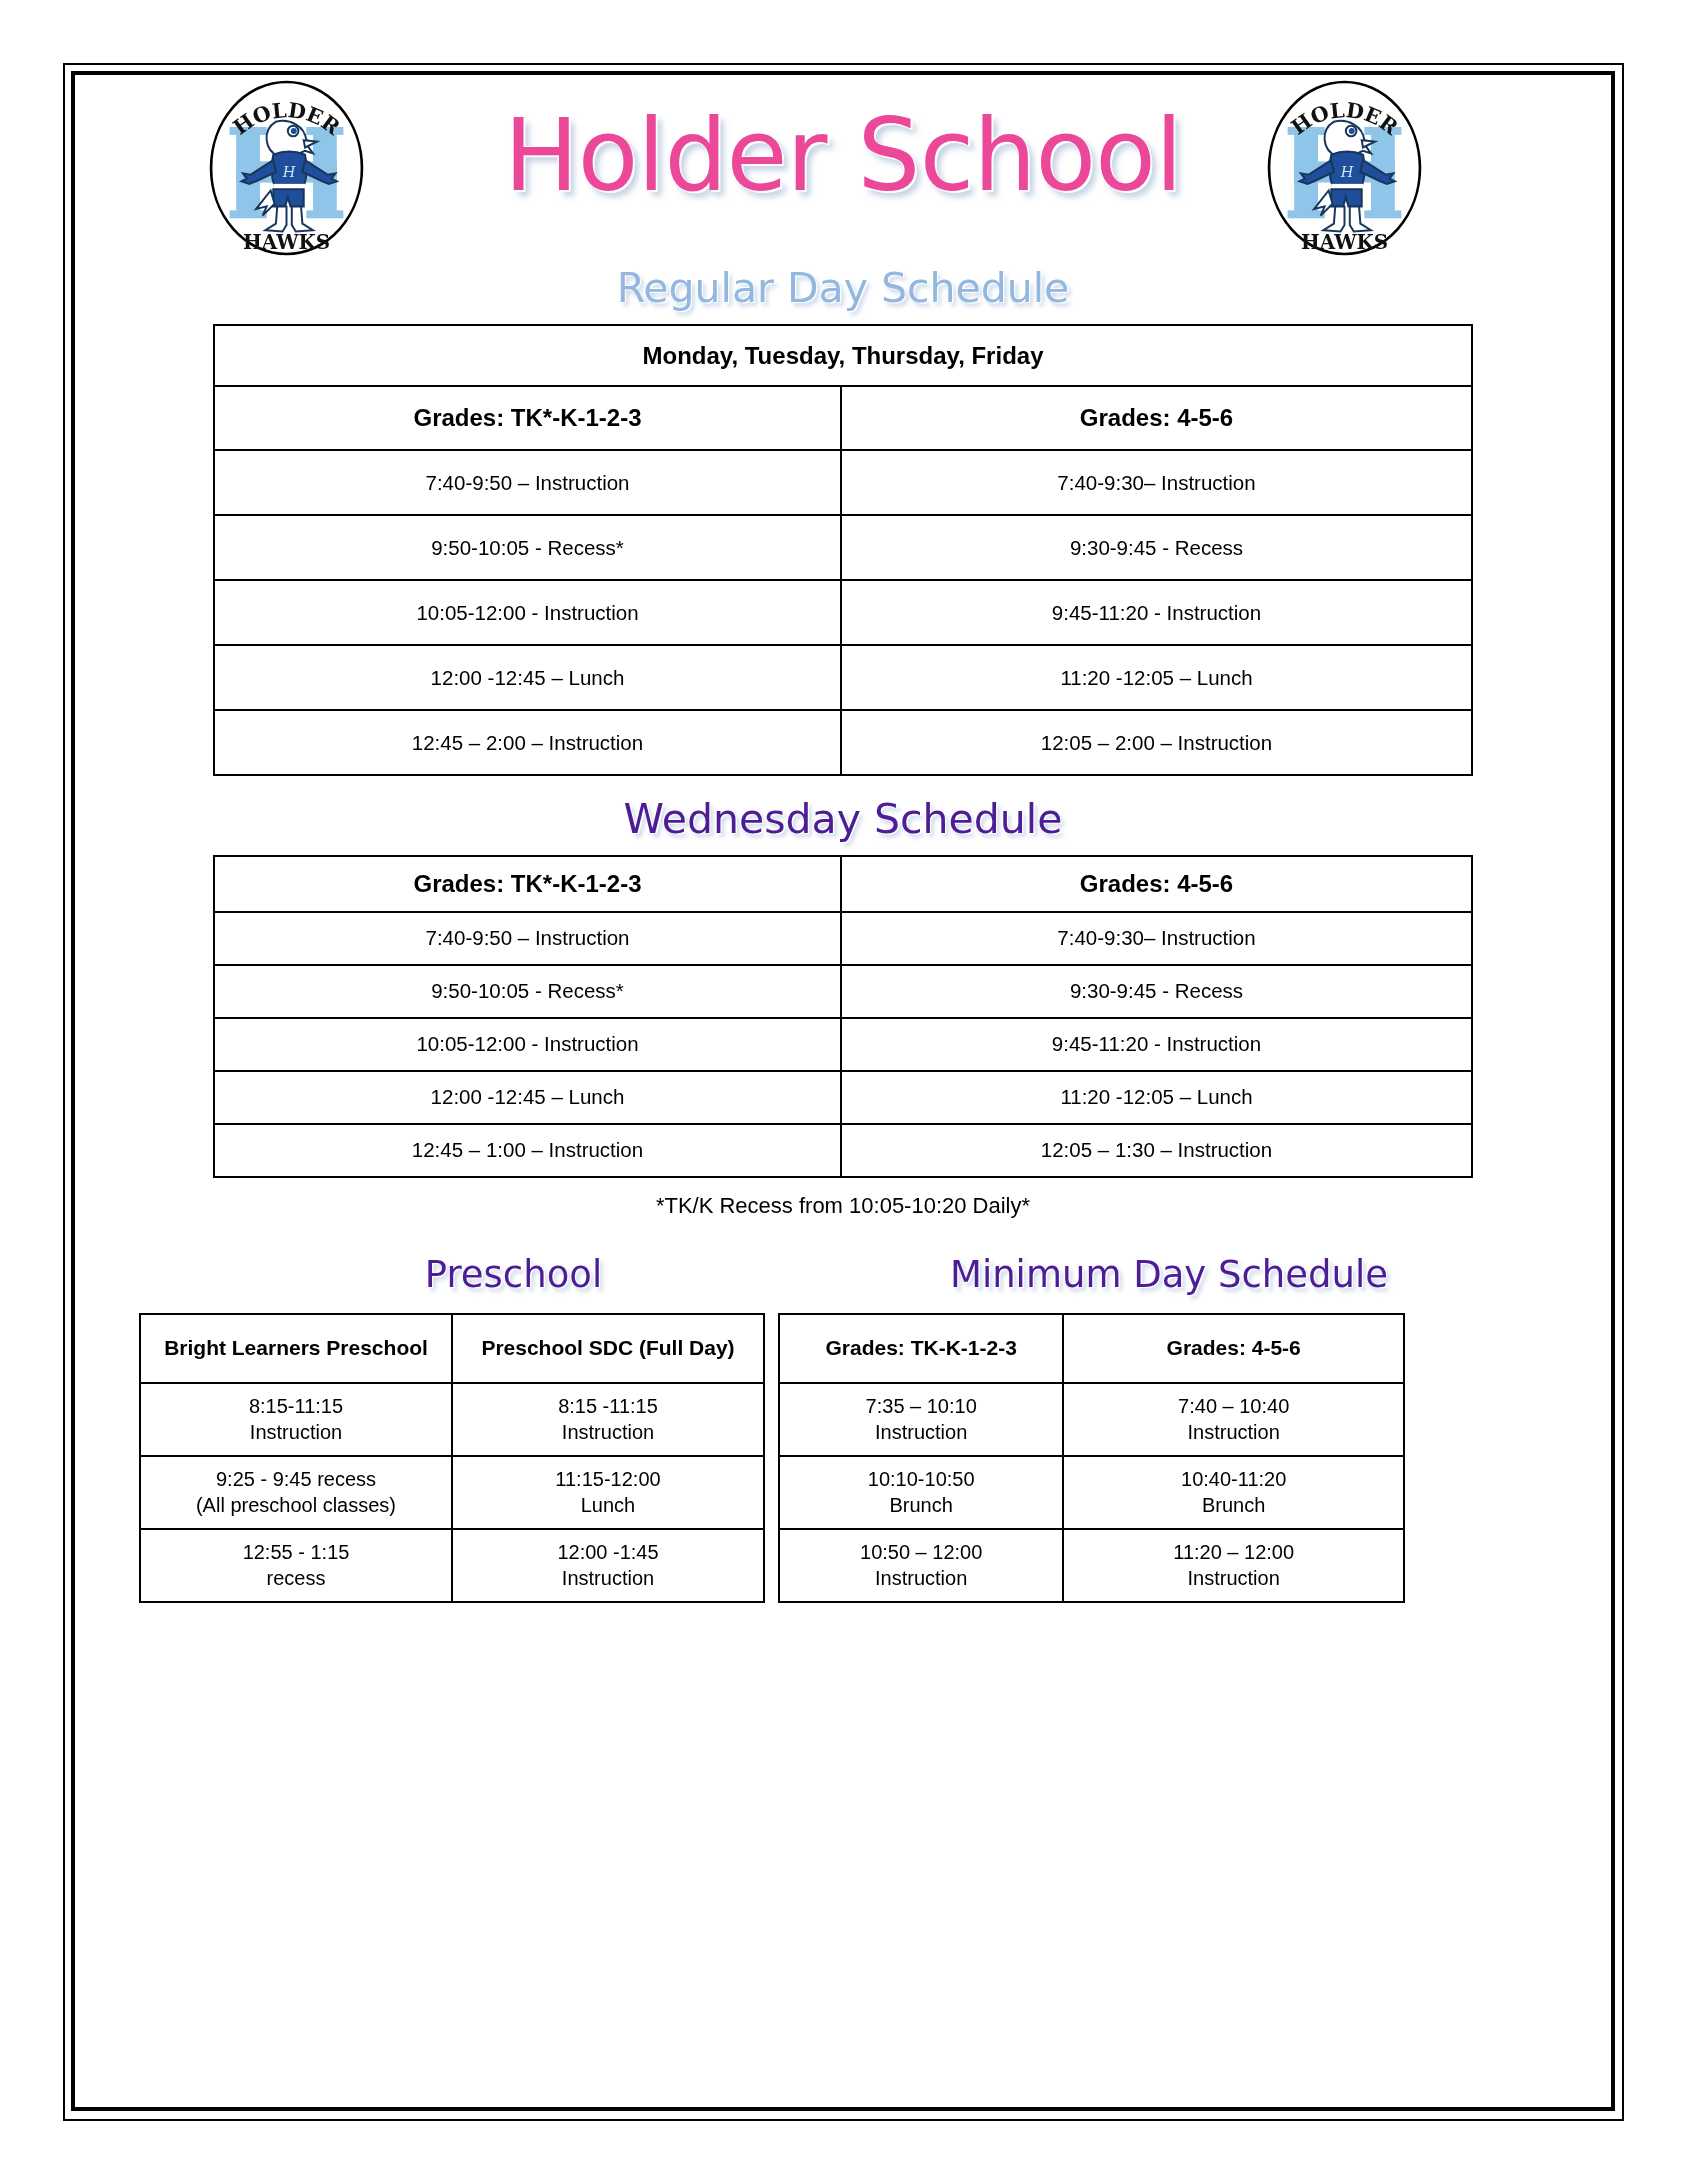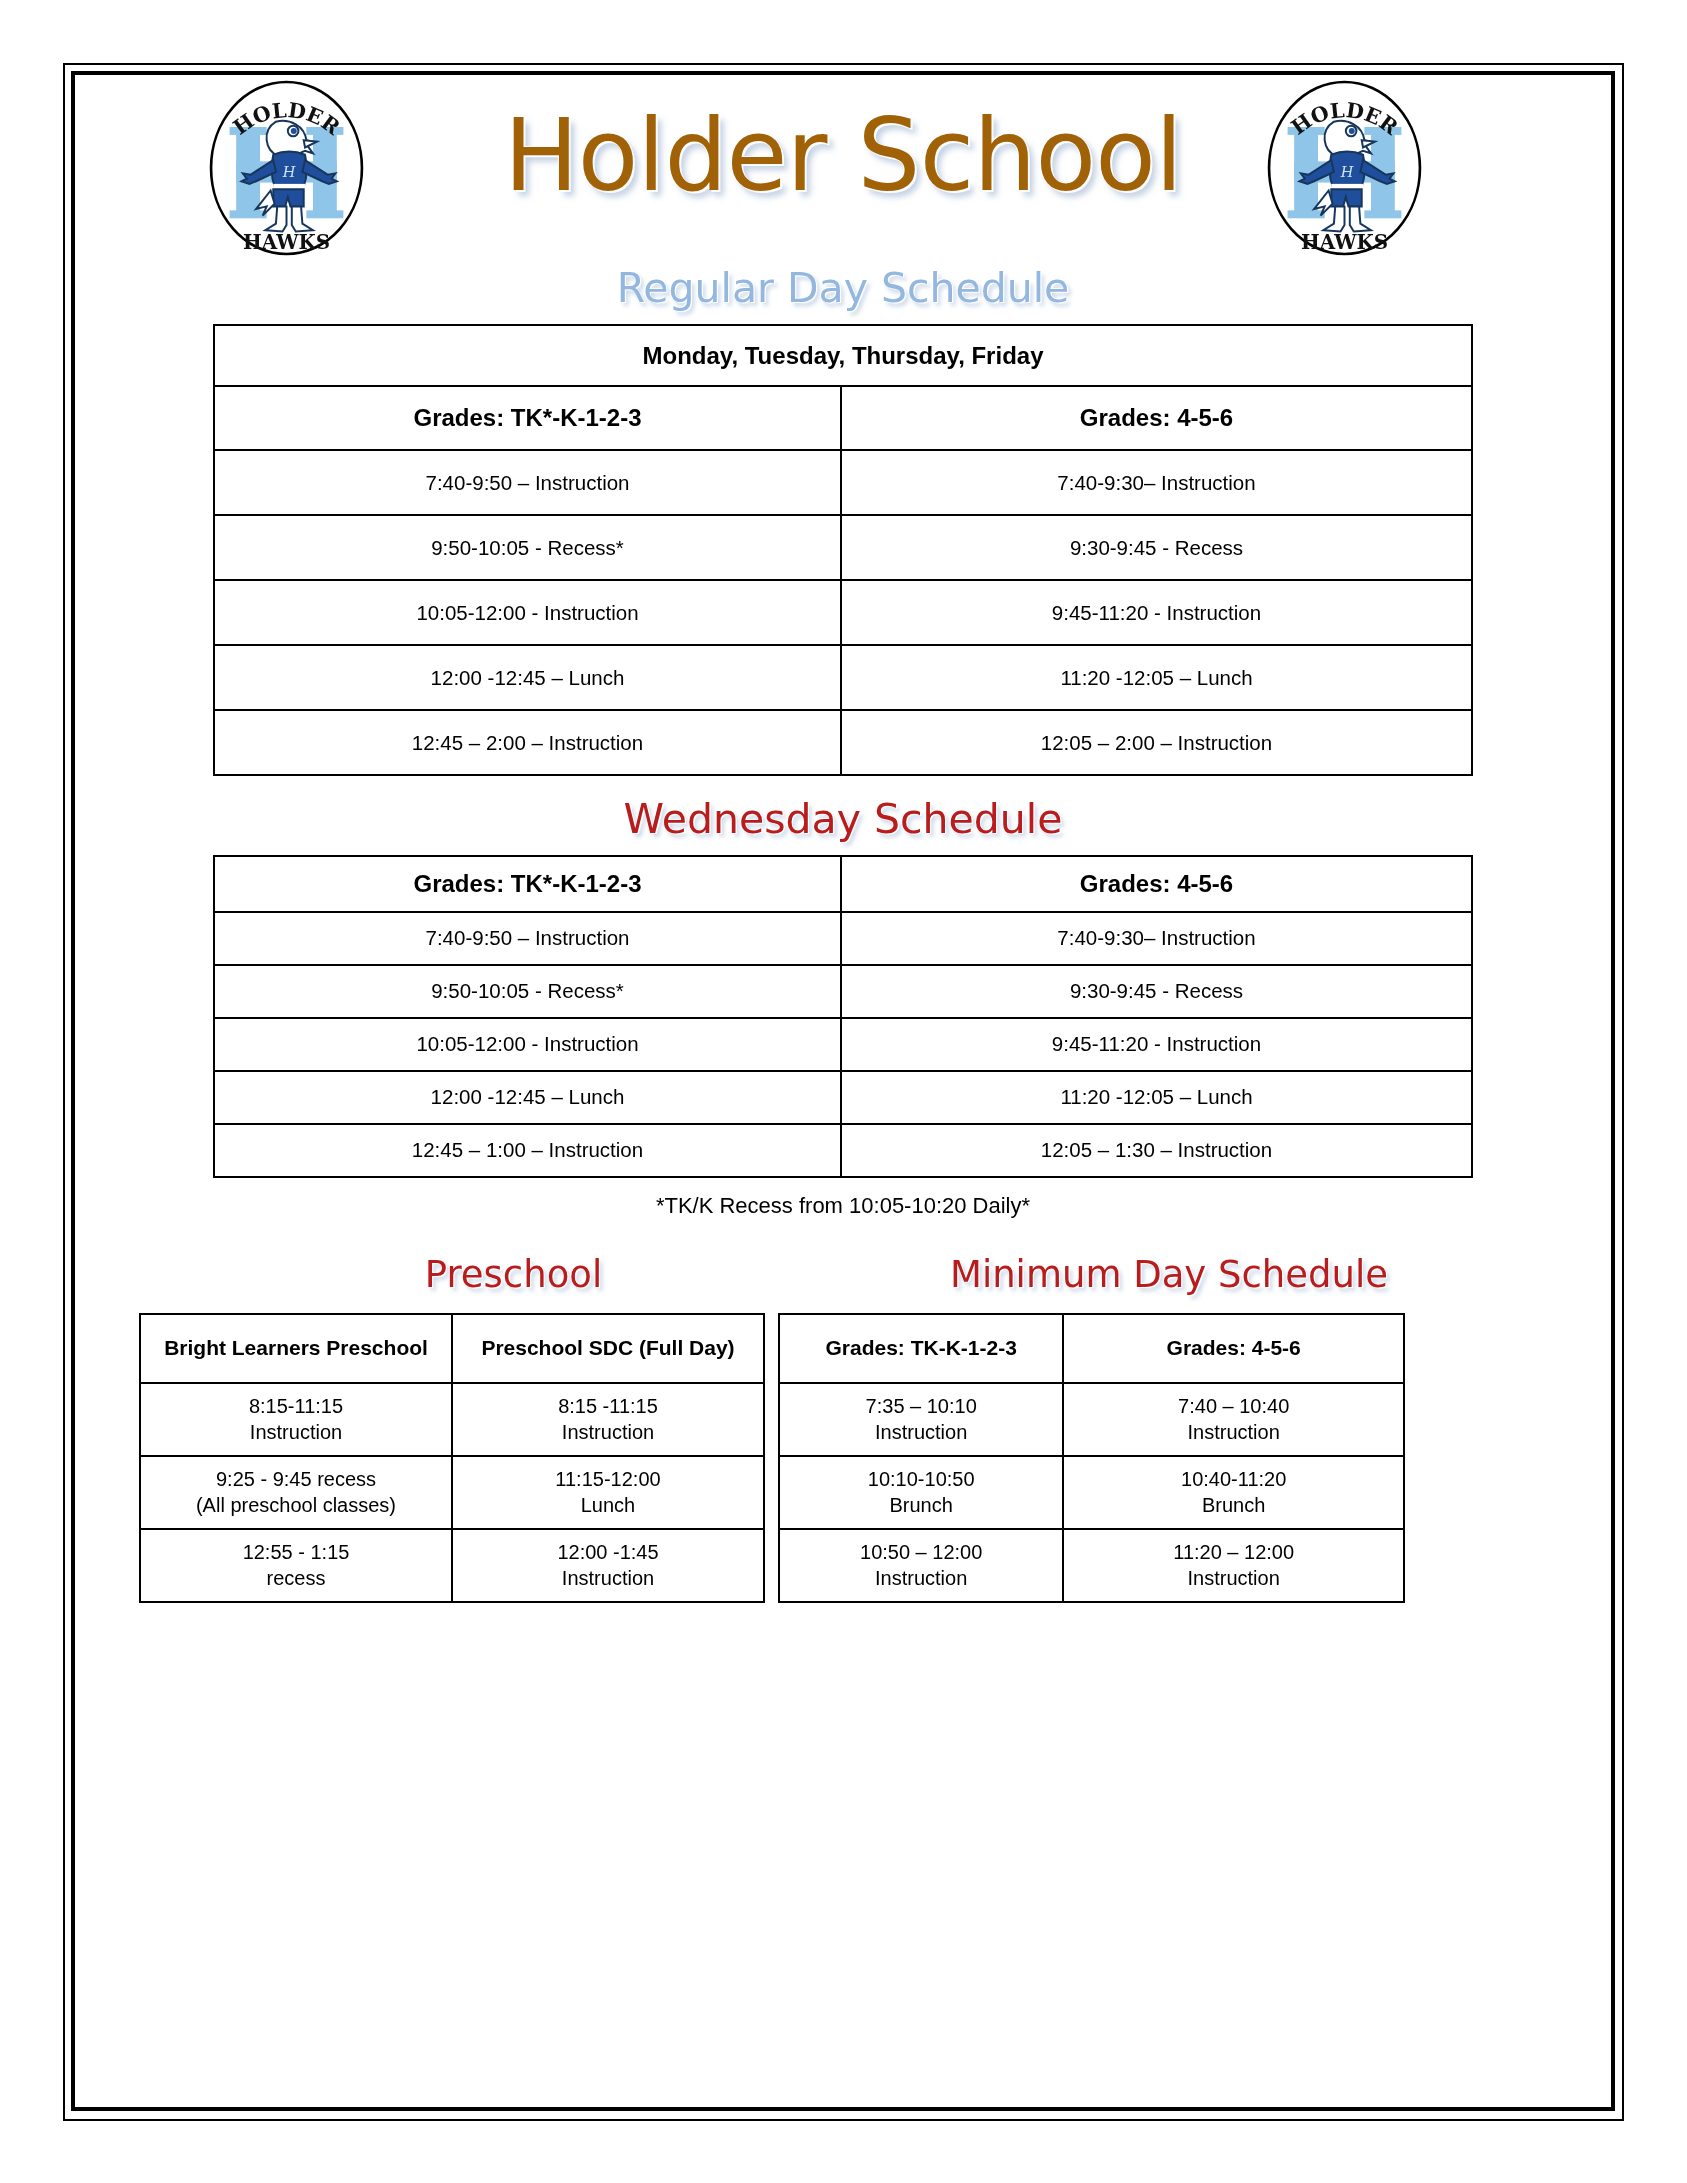--- a/index.html
+++ b/index.html
@@ -60,33 +60,33 @@
   .school-title {
     position: absolute;
     top: 33px;
     left: 0; right: 0;
     text-align: center;
     font-family: "DejaVu Sans", sans-serif;
     font-size: 99px;
     font-weight: 400;
     line-height: 1.05;
     letter-spacing: -0.7px;
-    color: #a16207;
+    color: #ec4899;
     text-shadow:
        2px 2px 0 rgba(255,255,255,0.95),
       -1.3px -1.3px 0 rgba(255,255,255,0.9),
        5.3px 6px 6px rgba(140,165,200,0.55);
   }
 
   
   .section-title {
     text-align: center;
     font-family: "DejaVu Sans", sans-serif;
     font-weight: 400;
-    color: #b91c1c;
+    color: #4c1d95;
     line-height: 1.0;
     text-shadow:
        1.3px 1.3px 0 rgba(255,255,255,0.95),
       -0.7px -0.7px 0 rgba(255,255,255,0.9),
        3.3px 4px 4.6px rgba(150,175,210,0.55);
   }
   .section-title.regular {
     font-size: 41px;
     color: #93b7de;
     margin-top: 5.3px;

